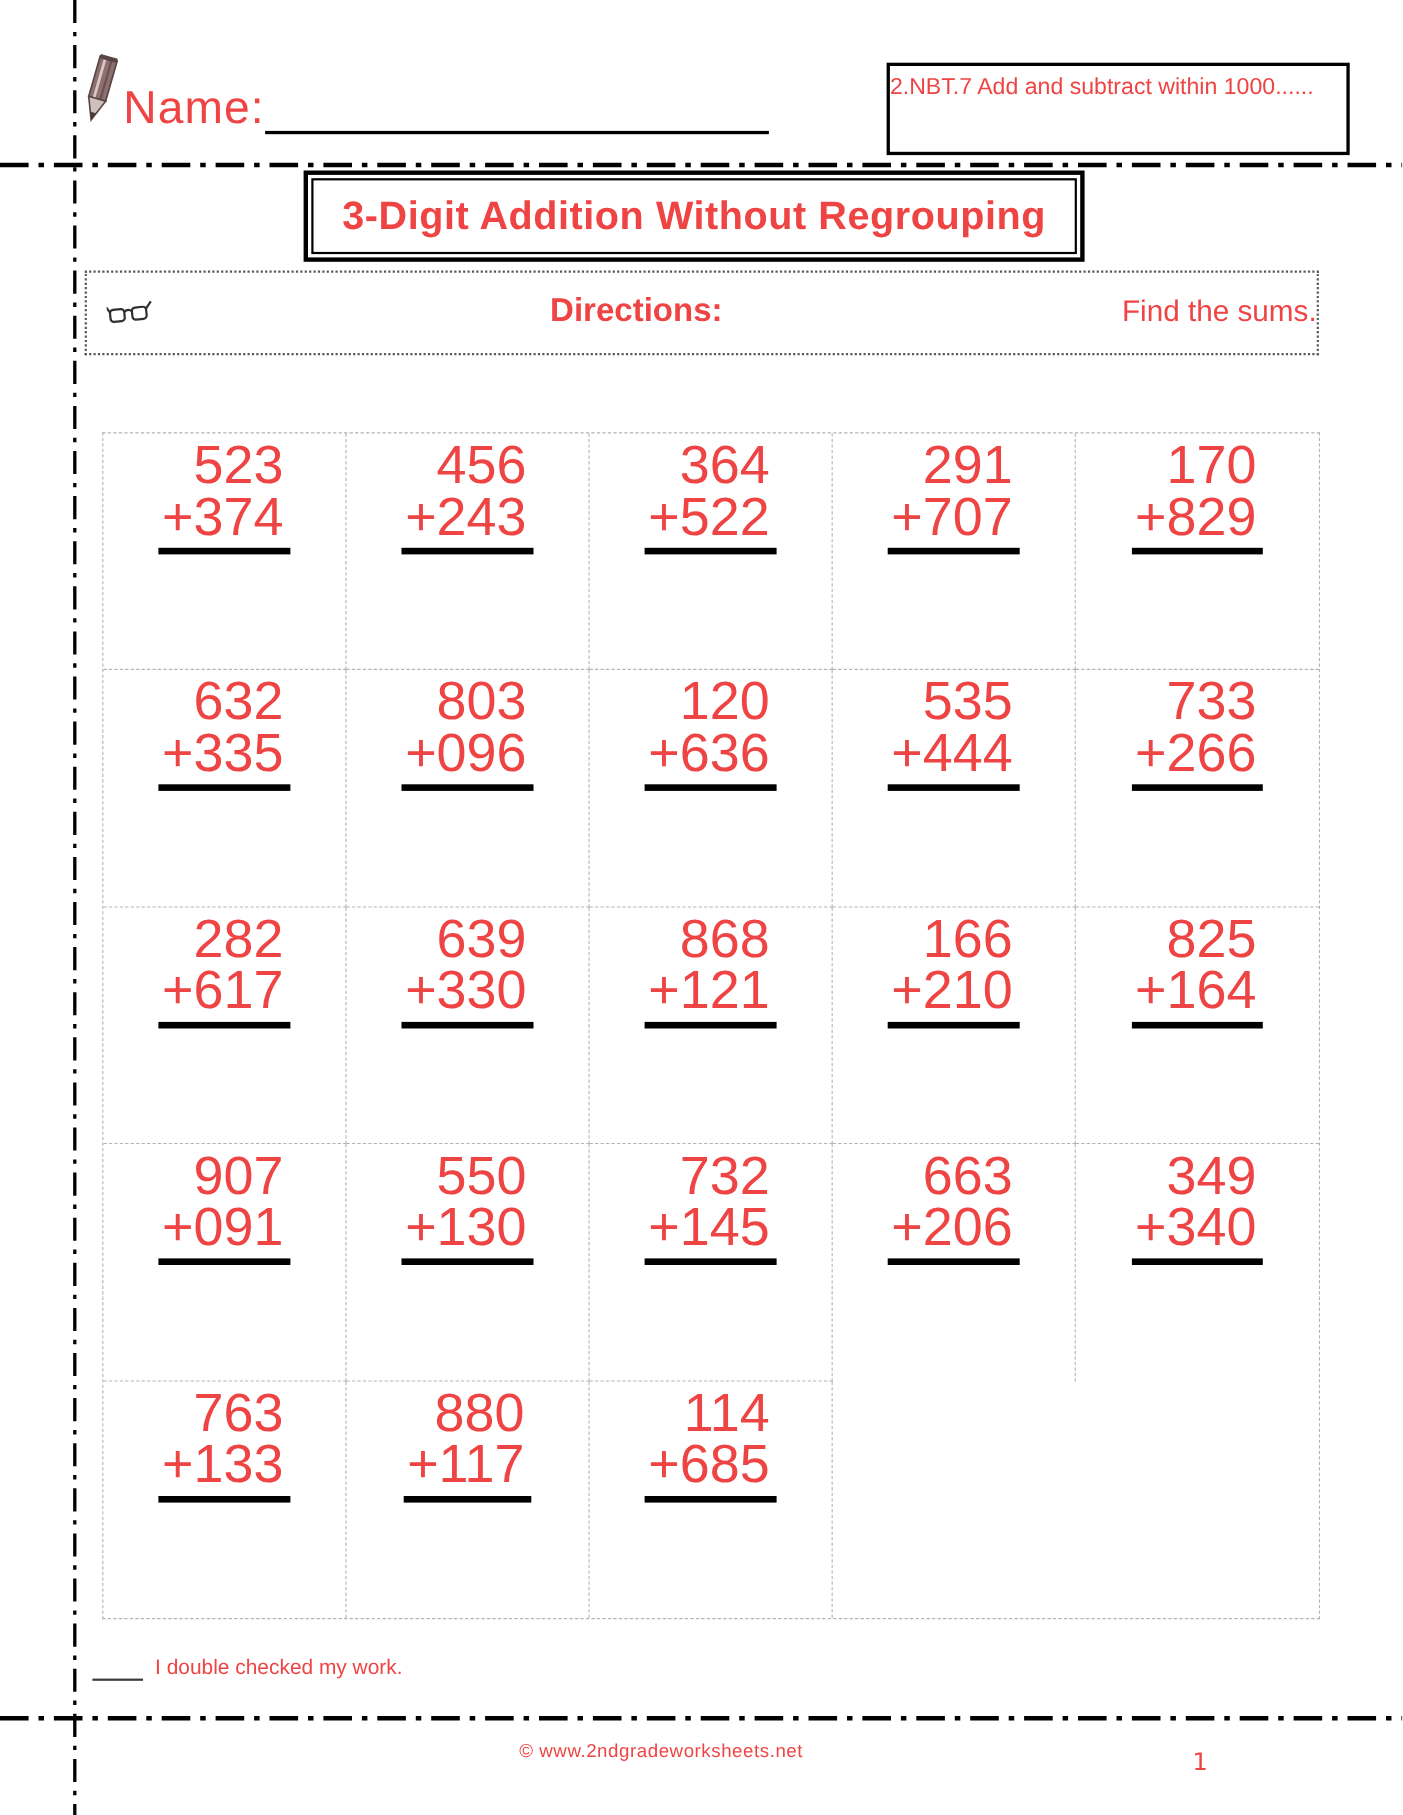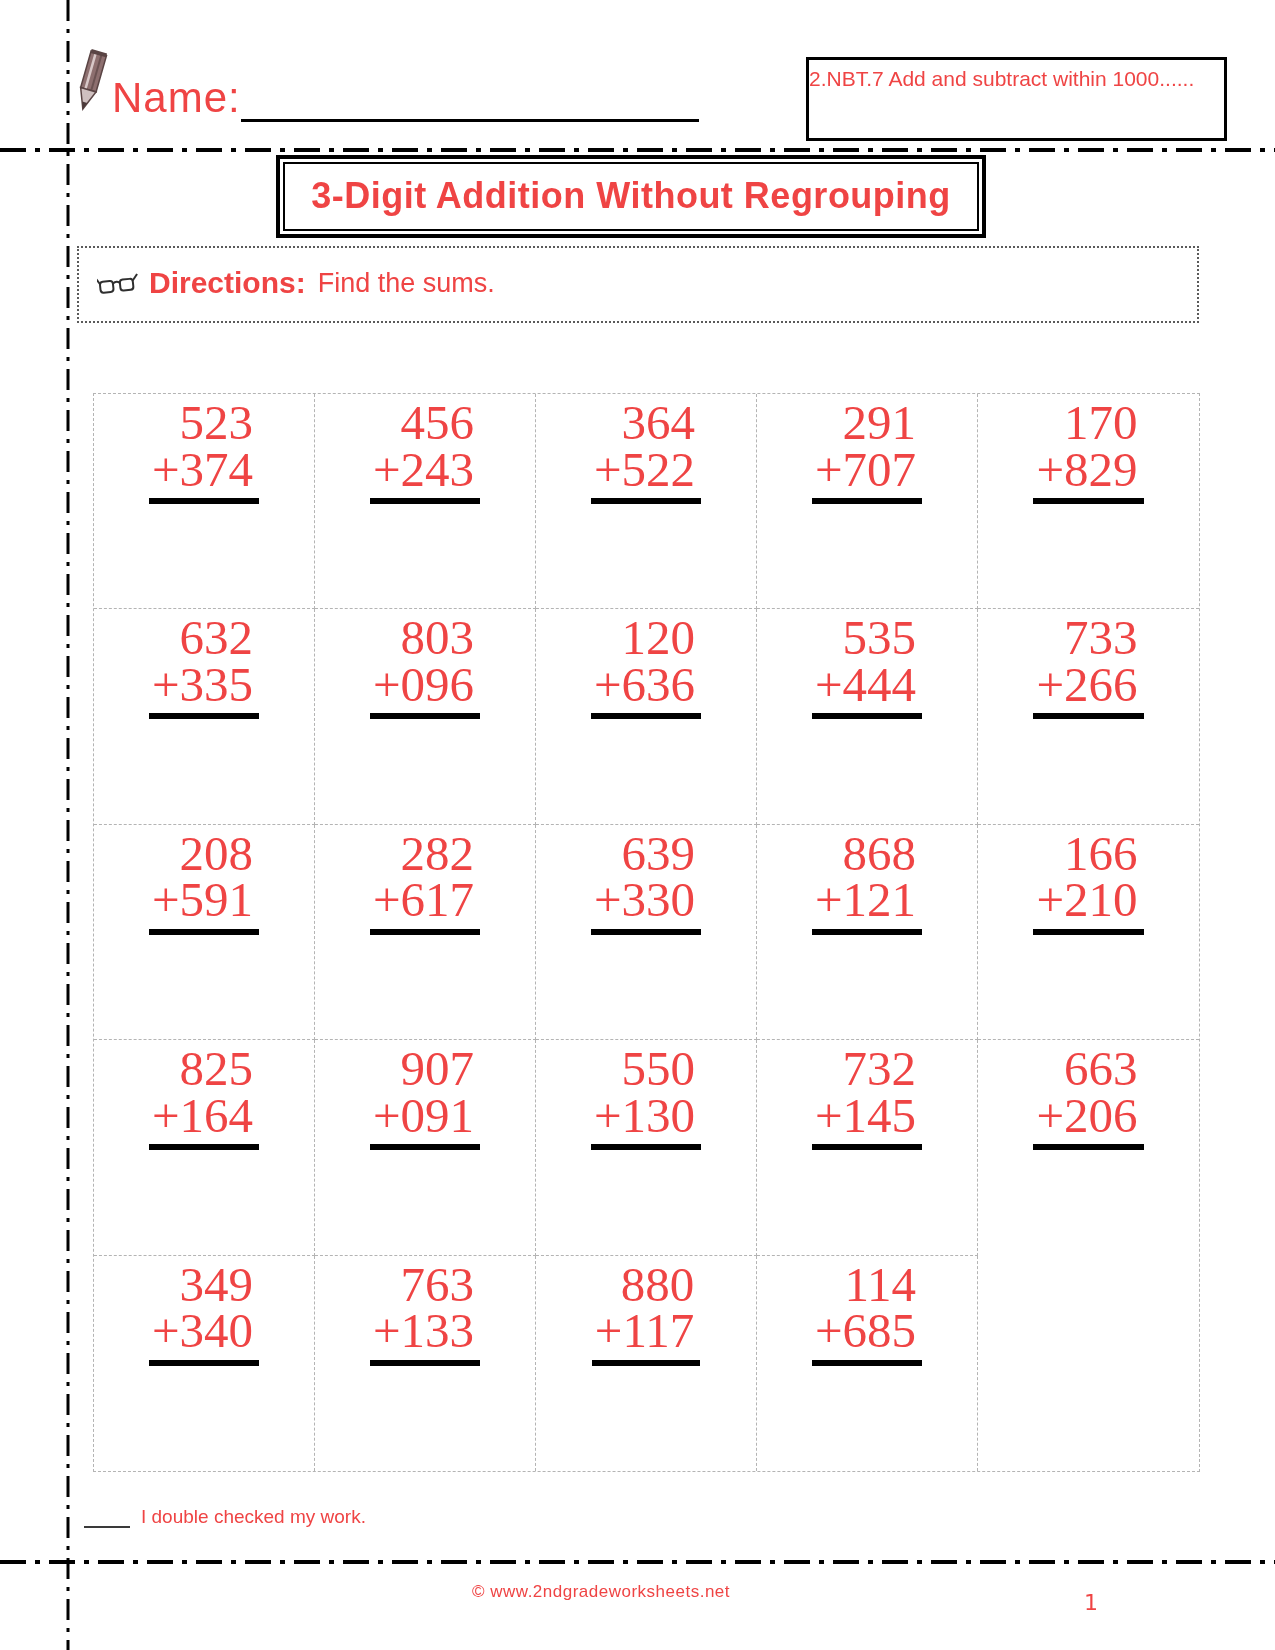--- a/index.html
+++ b/index.html
@@ -20,37 +20,37 @@
     position:absolute; left:806px; top:57px; width:421px; height:84px;
     border:3px solid #000; padding:7px 0; font-size:21px;
   }
 
   .title-box { position:absolute; left:276px; top:155px; width:710px; border:4px solid #000; padding:3px; background:#fff; }
   .title-inner { border:2px solid #000; text-align:center; padding:11px 4px 12px; }
   .title-inner h1 { font-size:36px; font-weight:bold; letter-spacing:0.5px; }
 
   .directions-box {
     position:absolute; left:77px; top:246px; width:1122px; height:77px;
-    border:2px dotted #5a5a5a; display:flex; align-items:center; padding:0 0 14px 18px;
+    border:2px dotted #5a5a5a; display:flex; align-items:center; padding:0 0 14px 18px;justify-content:space-between;
   }
   .glasses { width:44px; height:24px; margin-right:8px; margin-top:12px; }
   .dir-label { font-size:30px; font-weight:bold; margin-right:12px; margin-top:10px; }
   .dir-text { font-size:27px; margin-top:12px; }
 
   .grid {
     position:absolute; left:93px; top:393px; width:1107px; height:1079px;
     display:grid; grid-template-columns:repeat(5,1fr); grid-template-rows:repeat(5,1fr);
     border:1px dashed #b4b4b4;
   }
   .cell { border-right:1px dashed #b4b4b4; border-bottom:1px dashed #b4b4b4; }
   .cell:nth-child(5n) { border-right:none; }
   .cell:nth-last-child(-n+5) { border-bottom:none; }
   .problem {
     width:fit-content; margin:6px auto 0; text-align:right;
-    font-family:Liberation Serif, serif; font-size:49px; line-height:0.95;
+    font-family:Liberation Sans, sans-serif; font-size:49px; line-height:0.95;
     border-bottom:6px solid #000; padding:0 6px 5px 3px;
   }
   .num { white-space:pre; }
 
   .check-row { position:absolute; left:84px; top:1506px; display:flex; align-items:flex-start; font-size:19px; }
   .check-line { display:inline-block; width:46px; height:22px; border-bottom:2px solid #3a3a3a; margin-right:11px; }
 
   .copyright { position:absolute; left:472px; top:1582px; font-size:17px; letter-spacing:0.5px; }
   .page-number { position:absolute; left:1084px; top:1590px; font-size:22px; font-family:"DejaVu Sans", sans-serif; }
 </style>
@@ -165,26 +165,20 @@
         </div>
       </div>
       <div class="cell">
         <div class="problem">
           <div class="num">733</div>
           <div class="num">+266</div>
         </div>
       </div>
       <div class="cell">
         <div class="problem">
-          <div class="num">208</div>
-          <div class="num">+591</div>
-        </div>
-      </div>
-      <div class="cell">
-        <div class="problem">
           <div class="num">282</div>
           <div class="num">+617</div>
         </div>
       </div>
       <div class="cell">
         <div class="problem">
           <div class="num">639</div>
           <div class="num">+330</div>
         </div>
       </div>

